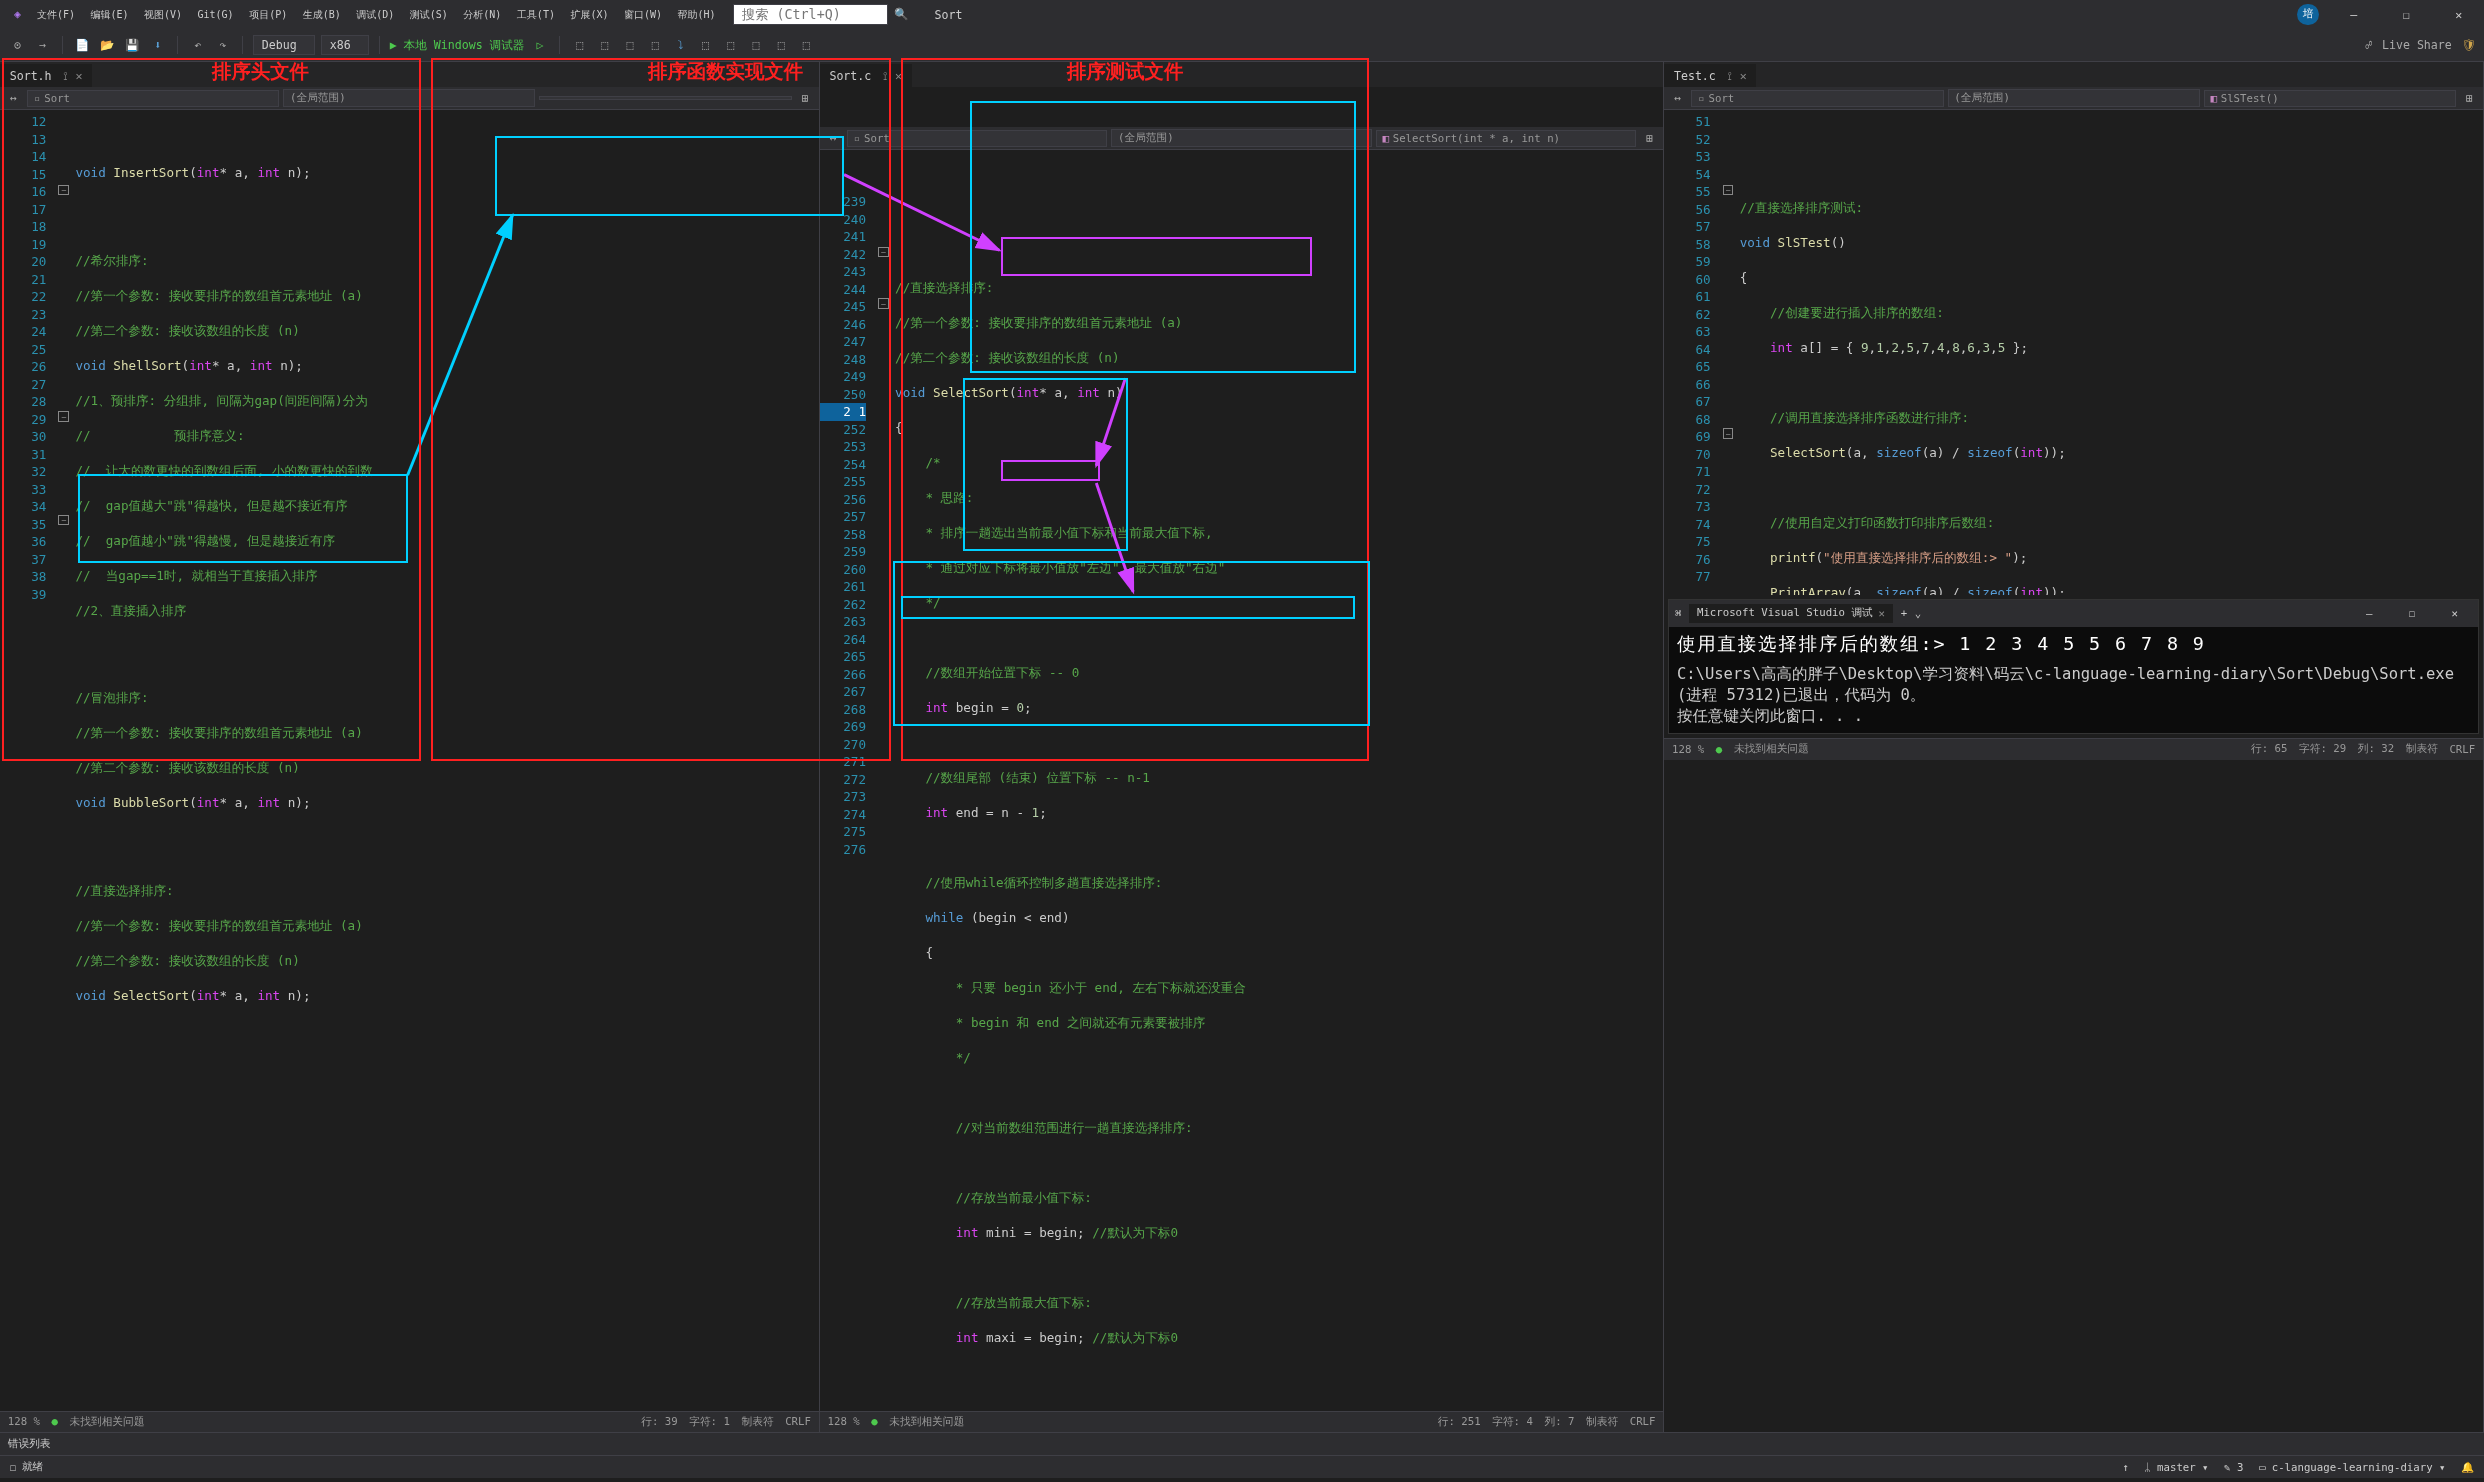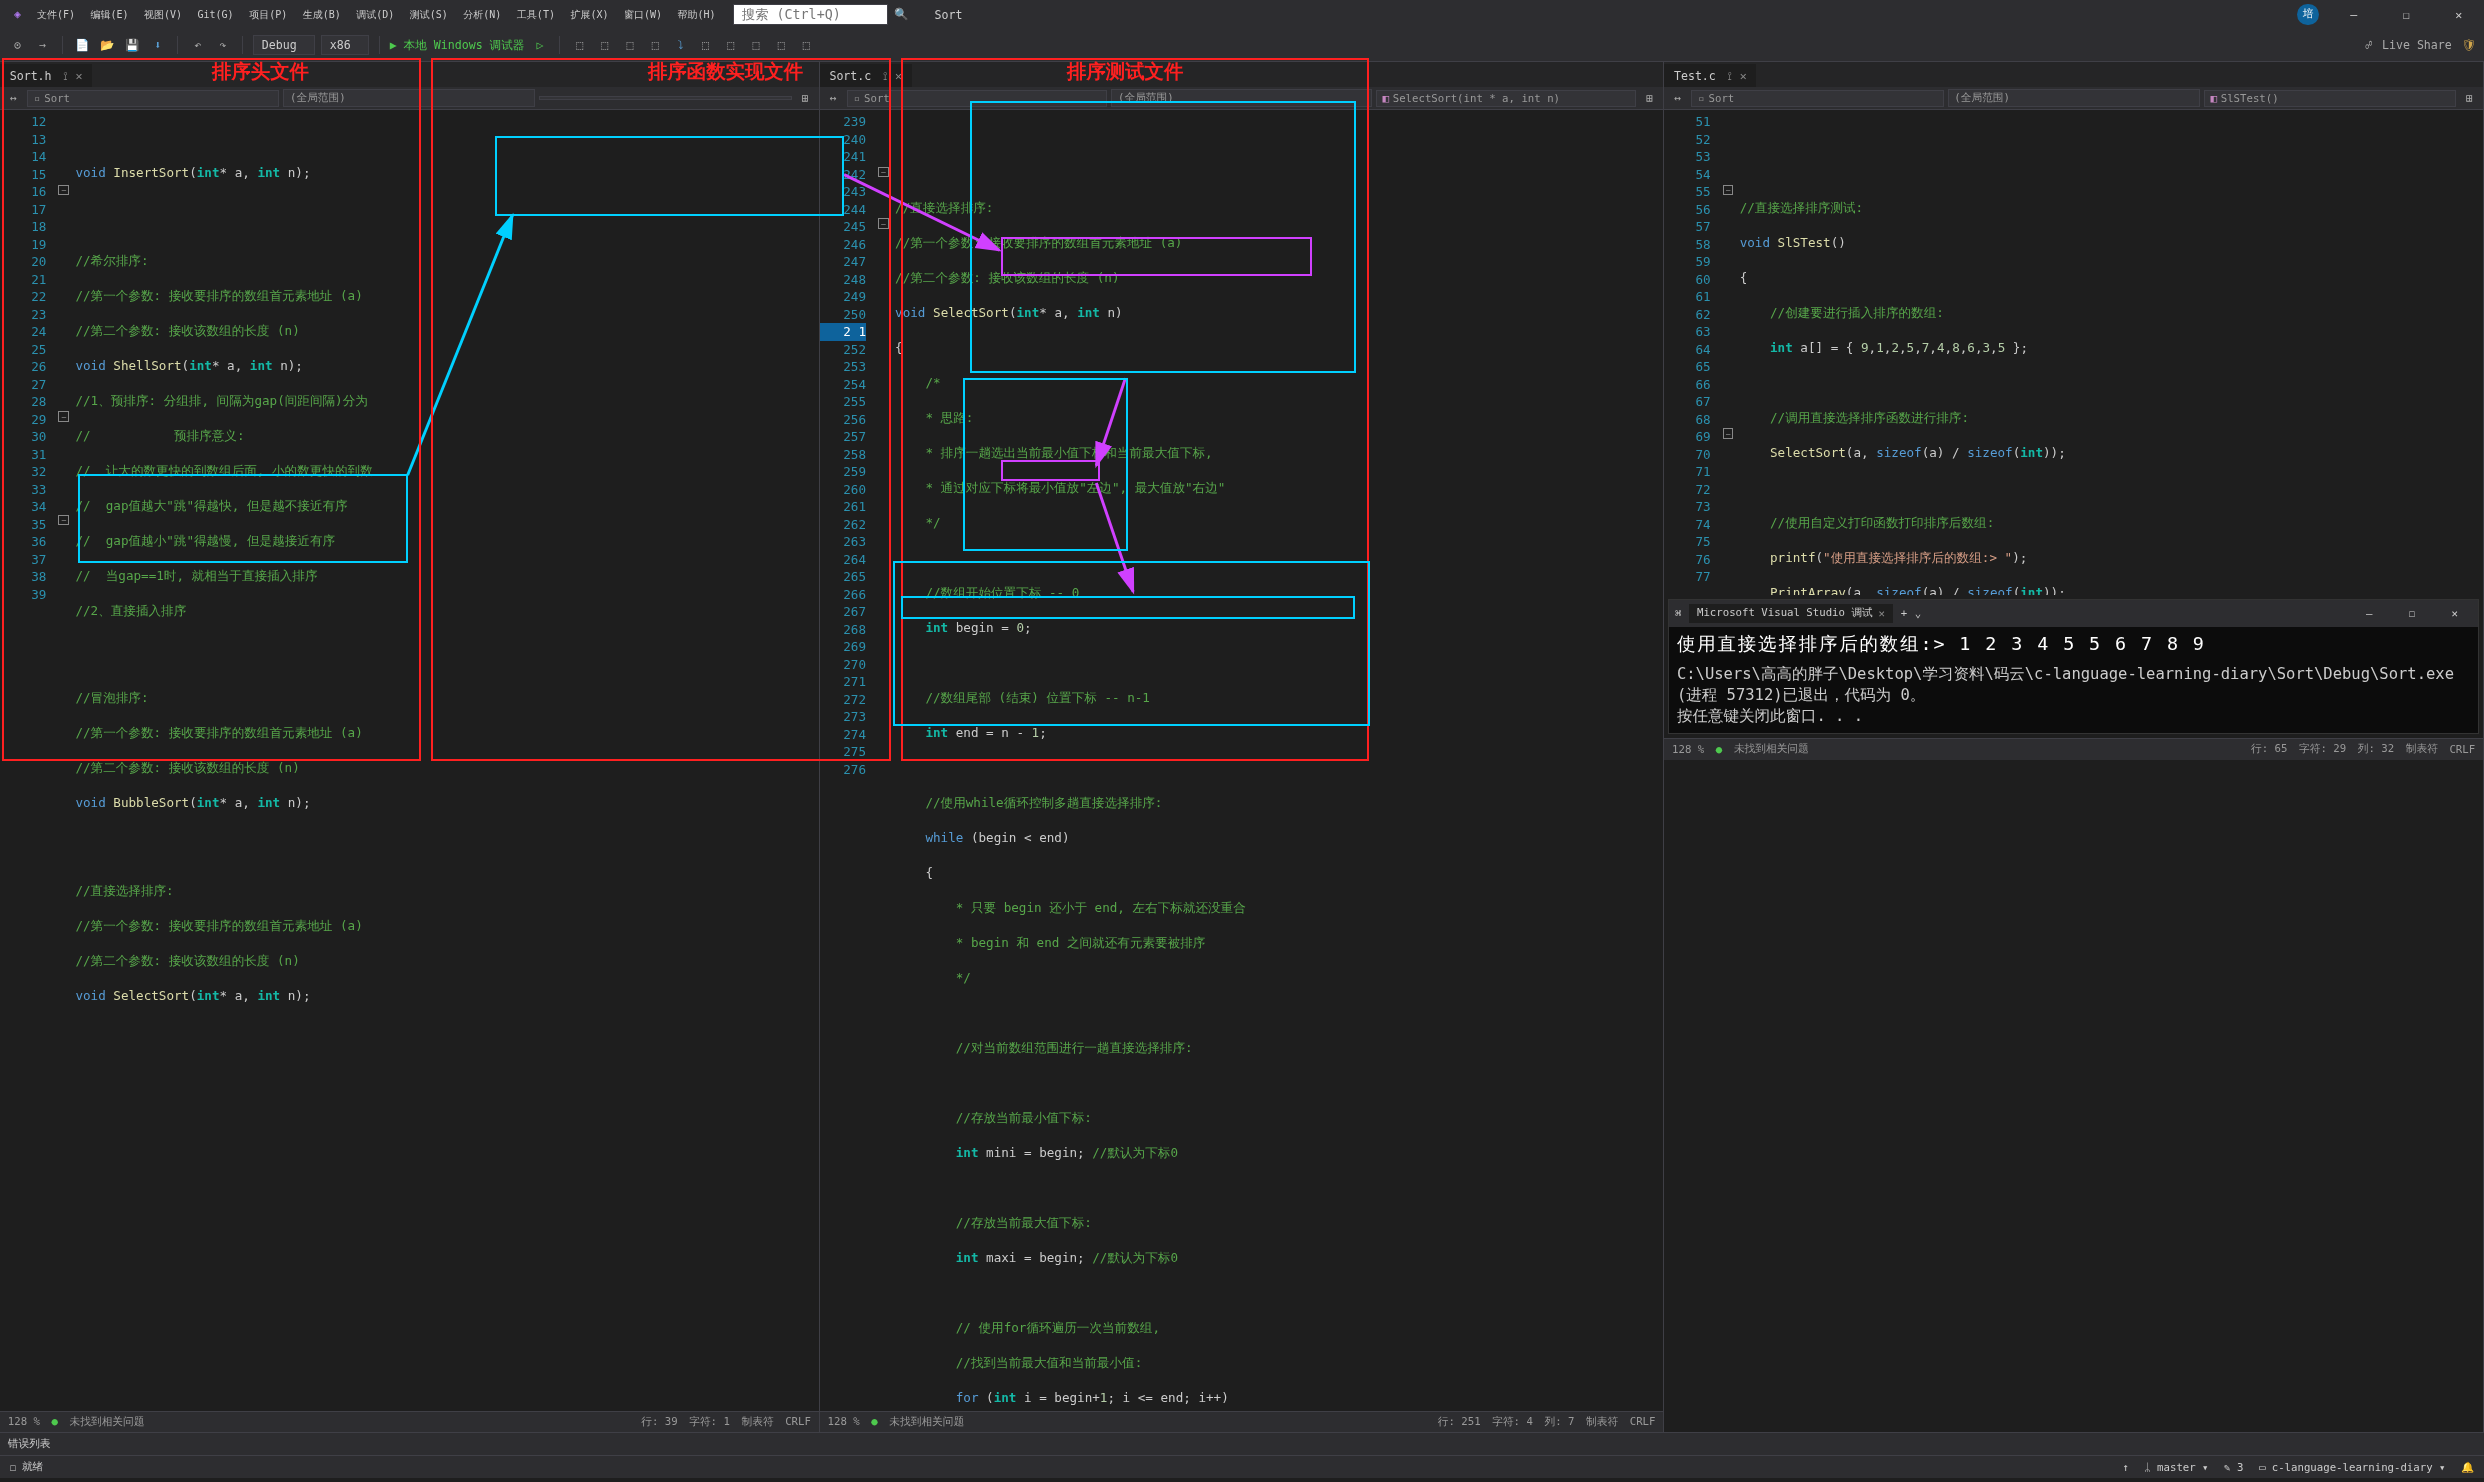--- a/index.html
+++ b/index.html
@@ -16,31 +16,31 @@
 .tabs { height: 25px; background: #252526; display: flex; align-items: flex-end; }
 .tab { background: #1e1e1e; padding: 3.9px 9.7px; display: flex; align-items: center; gap: 7.8px; border-top: 1px solid transparent; font-size: 11.6px; }
 .tab.active { background: #1e1e1e; }
 .close-x { color: #888; cursor: pointer; }
 .pin-x { color: #888; cursor: pointer; margin-left: 3.9px;}
 .nav-bar { height: 23px; background: #2d2d30; display: flex; align-items: center; padding: 0 3.9px; gap: 3.9px; border-bottom: 1px solid #3f3f46; }
 .nav-drop { background: #333337; border: 1px solid #3f3f46; padding: 1px 5.8px; flex: 1; color: #999; font-size: 10.7px; display:flex; align-items:center; gap:3.9px;}
 .panes { display: flex; height: calc(100% - 113px); }
 .pane { border-right: 1px solid #3f3f46; display: flex; flex-direction: column; position: relative; }
 .pane1 { width: 33%; }
-.pane2 { width: 34%; }
+.pane2 { width: 34%; gap: 40px; }
 .pane3 { width: 33%; }
 .code-area { flex: 1; display: flex; background: rgba(30,30,30,0.85); overflow: hidden; position: relative; }
 .gutter { width: 56px; background: rgba(30,30,30,0.9); text-align: right; padding-right: 9.7px; color: #2b91af; font-size: 12.6px; line-height: 17.5px; padding-top: 3px; }
 .lnum { height: 17.5px; }
 .fold-col { width: 15.5px; background: rgba(30,30,30,0.9); padding-top: 1.9px;}
 .fold-box { width: 10.7px; height: 10.7px; border: 1px solid #888; color: #888; font-size: 8.7px; display: flex; align-items: center; justify-content: center; margin: 2.9px auto; cursor: pointer;}
 .code-lines { flex: 1; font-size: 12.6px; line-height: 17.5px; padding-top: 1.9px; padding-left: 3.9px; white-space: pre; }
 .cl { height: 17.5px; }
 .kw { color: #569cd6; }
-.type { color: #14b8a6; font-weight: bold; }
+.type { color: #d946ef; }
 .fn { color: #dcdcaa; }
 .cm { color: #57a64a; }
 .str { color: #d69d85; }
 .num { color: #b5cea8; }
 .pane-footer { height: 21.3px; background: #2d2d30; display: flex; align-items: center; padding: 0 7.8px; font-size: 10.7px; color: #999; gap: 11.6px; border-top: 1px solid #3f3f46; }
 .statusbar { height: 23px; background: #2d2d30; display: flex; align-items: center; padding: 0 9.7px; color: #ccc; font-size: 10.7px; border-top: 1px solid #3f3f46; }
 .statusbar .sr { margin-left: auto; display: flex; gap: 15.5px; align-items: center; }
 .annotation-box { position: absolute; border: 2.9px solid; pointer-events: none; z-index: 100; }
 .annotation-label { position: absolute; font-size: 19.4px; font-weight: bold; z-index: 101; pointer-events: none; }
 .terminal { background: #0c0c0c; border: 1px solid #333; position: relative; margin: 3.9px; }

